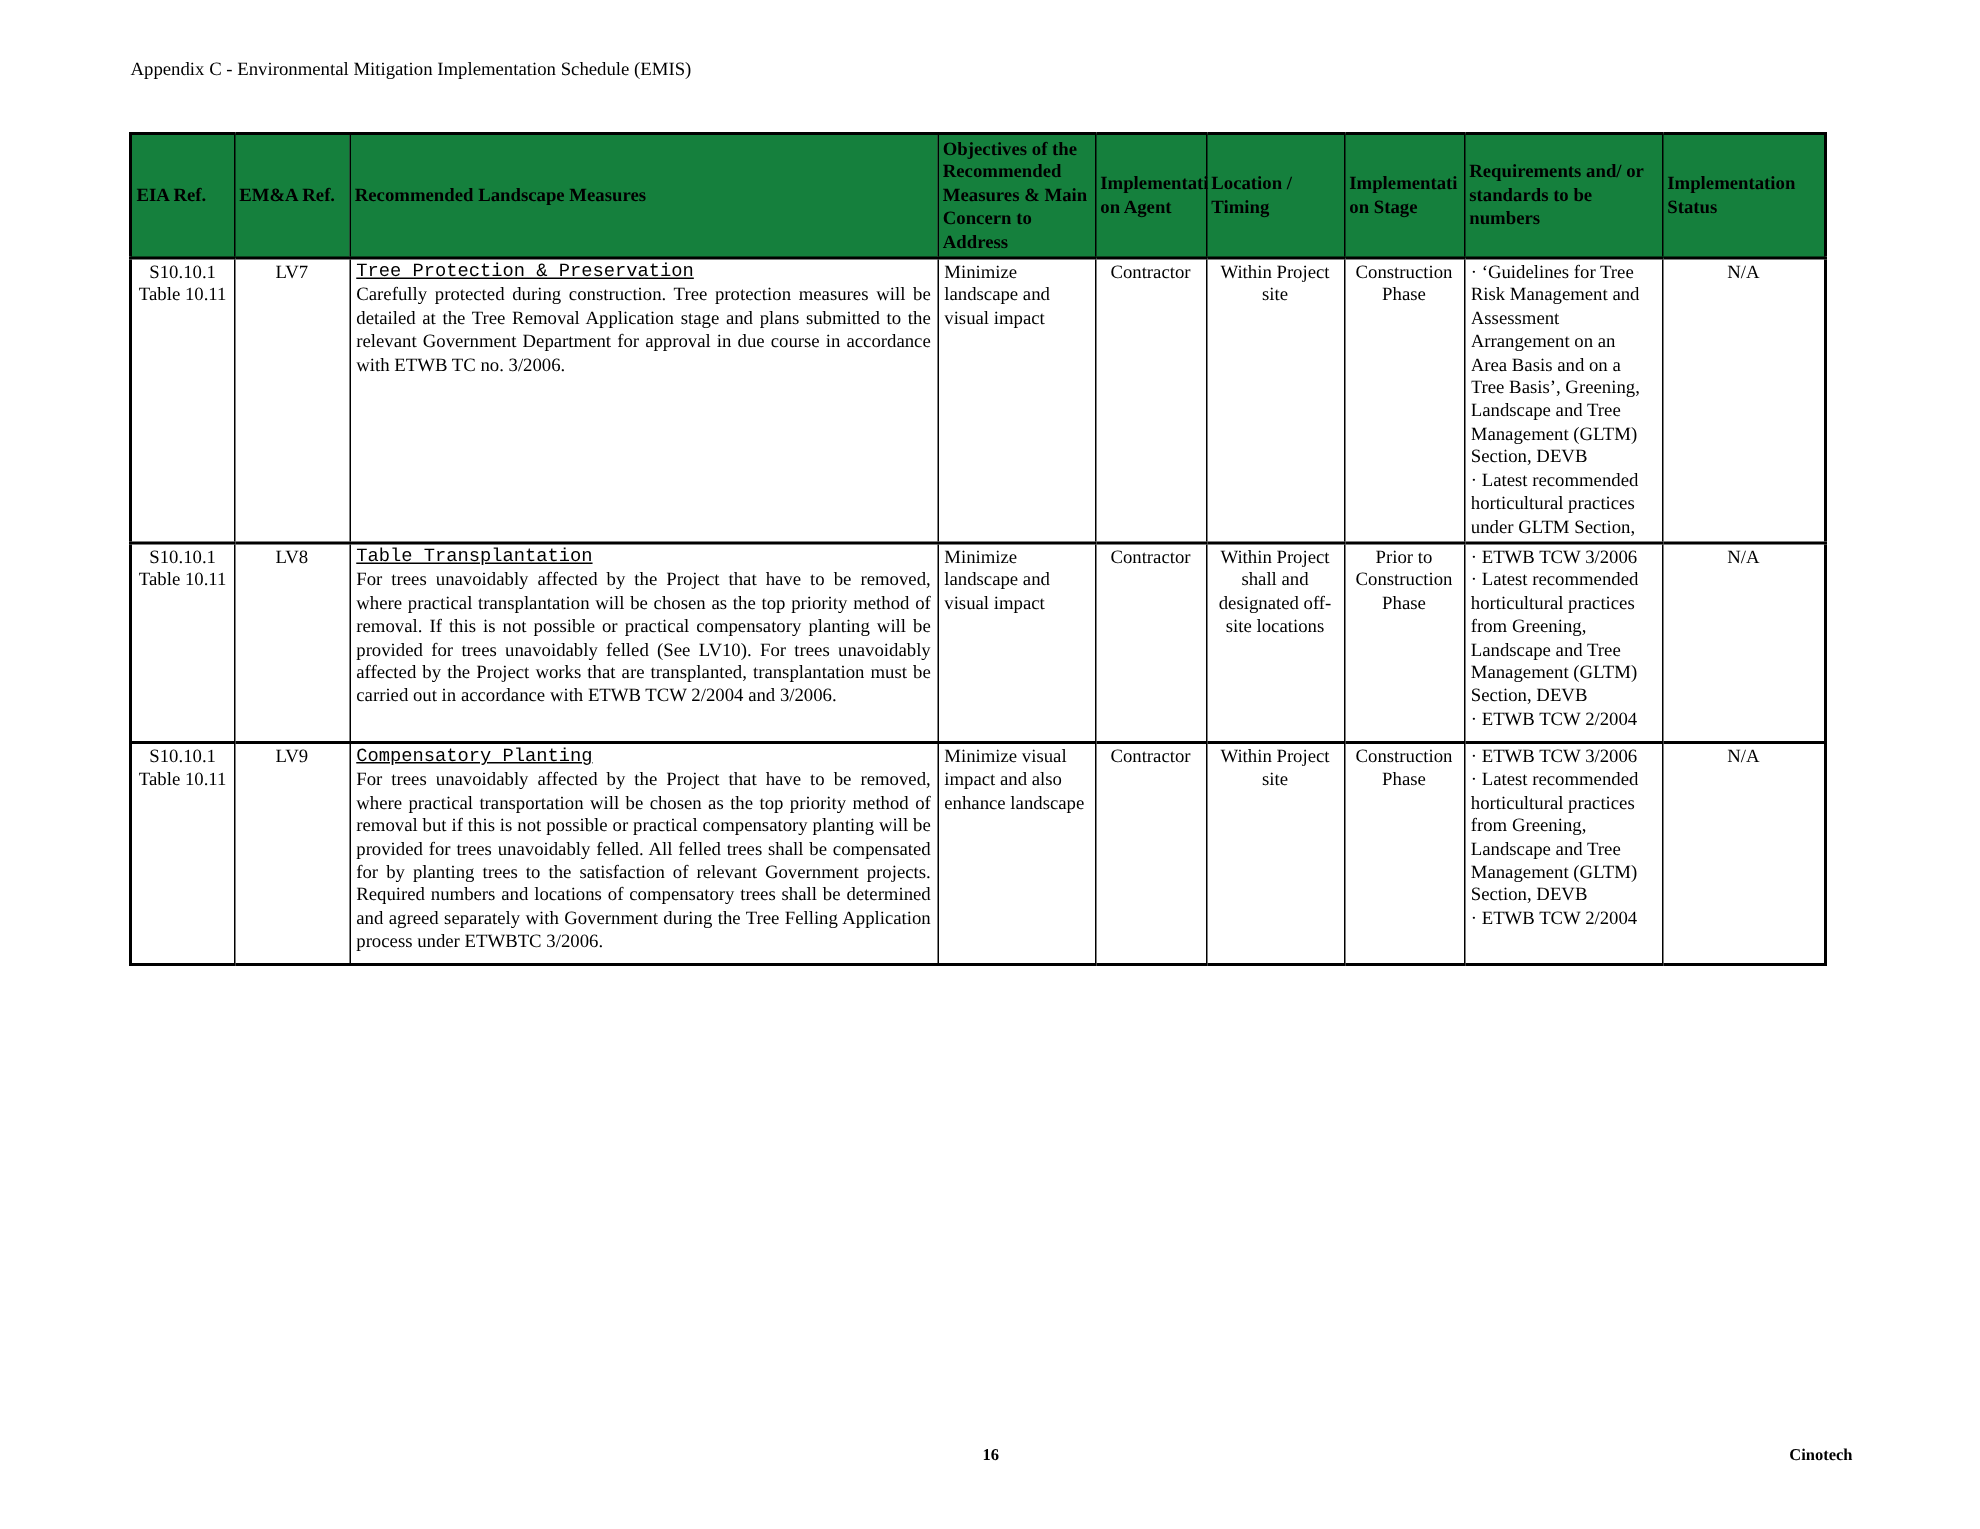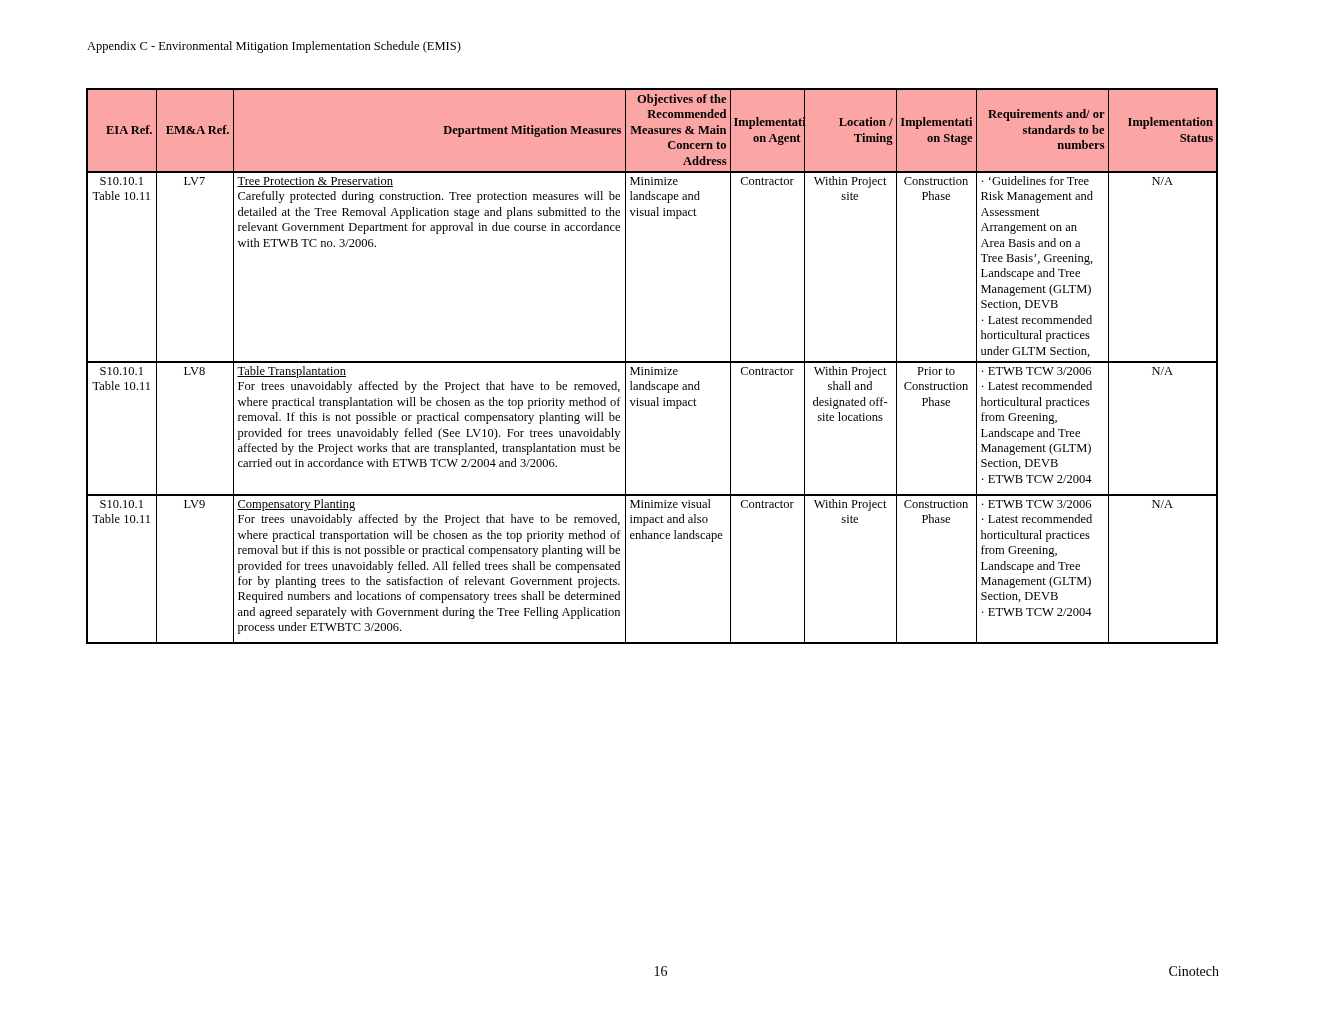--- a/index.html
+++ b/index.html
@@ -28,26 +28,26 @@
   table.emis {
     position: absolute;
     left: 86px;
     top: 88px;
     width: 1130px;
     border-collapse: collapse;
     table-layout: fixed;
     border: 2px solid #000;
   }
   table.emis th {
-    background: #fca5a5;
+    background: #15803d;
     font-weight: bold;
     font-size: 12.5px;
     line-height: 15.4px;
     vertical-align: middle;
-    text-align: right;
+    text-align: left;
     border: 1px solid #000;
     border-top: 2px solid #000;
     border-bottom: 2px solid #000;
     padding: 2px 3px;
     white-space: pre-line;
   }
   tr.header-row { height: 77px; }
   table.emis td {
     border: 1px solid #000;
     border-top: 2px solid #000;
@@ -56,44 +56,45 @@
     font-size: 12.5px;
     line-height: 15.4px;
     padding: 1px 4px;
     overflow: hidden;
   }
   tr.row-lv7 { height: 190px; }
   tr.row-lv8 { height: 133px; }
   tr.row-lv9 { height: 148px; }
   td.center { text-align: center; margin-top: 10px; }
   .pre { white-space: pre-line; }
-  .m-title { text-align: left; }
+  .m-title { text-align: left; font-family: Liberation Mono, monospace; }
   .m-title span { text-decoration: underline; }
   .m-body { text-align: justify; }
   .clip {
     height: 186px;
     overflow: hidden;
   }
   .footer {
     position: absolute;
     left: 86px;
     top: 964px;
     width: 1149px;
     height: 18px;
-    font-size: 14px;
+    font-size: 11px;
+    font-weight: bold;
   }
   .footer .page-num {
     position: absolute;
     left: 0;
     width: 100%;
     text-align: center;
   }
   .footer .company {
     position: absolute;
-    right: 16px;
+    right: 0;
     top: 0;
     margin-left: 12px;
   }
 </style>
 </head>
 <body>
 
 <div class="page">
 
   <div class="appendix-header">Appendix C - Environmental Mitigation Implementation Schedule (EMIS)</div>
@@ -108,21 +109,21 @@
       <col style="width:92px">
       <col style="width:80px">
       <col style="width:132px">
       <col style="width:109px">
     </colgroup>
 
     <tbody>
         <tr class="header-row">
       <th>EIA Ref.</th>
       <th>EM&amp;A Ref.</th>
-      <th>Department Mitigation Measures</th>
+      <th>Recommended Landscape Measures</th>
       <th>Objectives of the
 Recommended
 Measures &amp; Main
 Concern to
 Address</th>
       <th>Implementati
 on Agent</th>
       <th>Location /
 Timing</th>
       <th>Implementati

